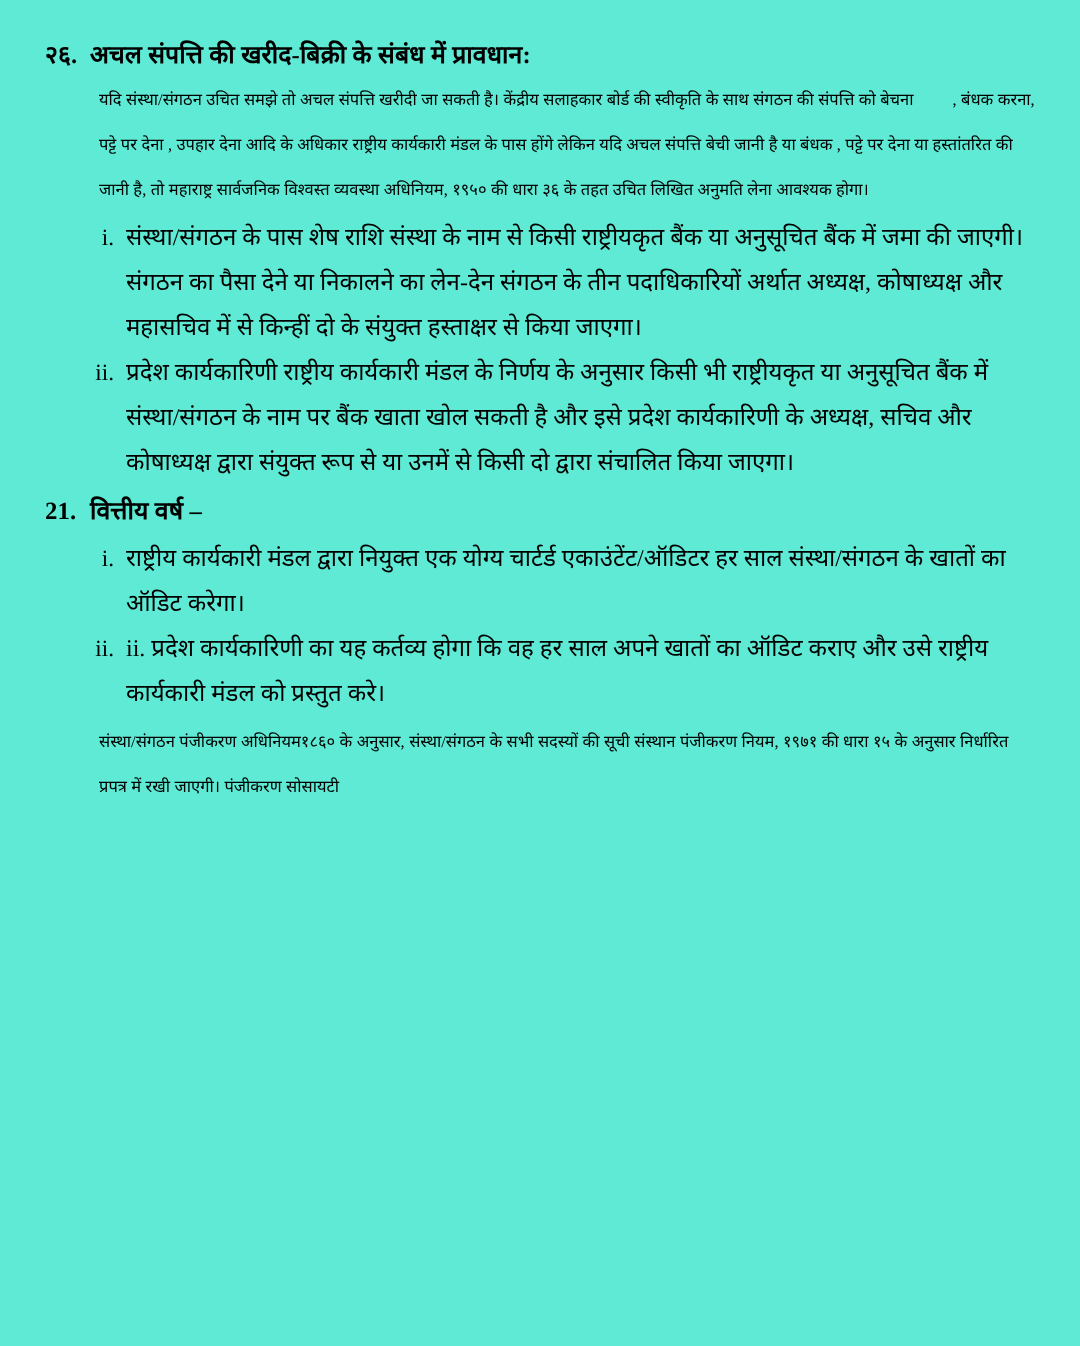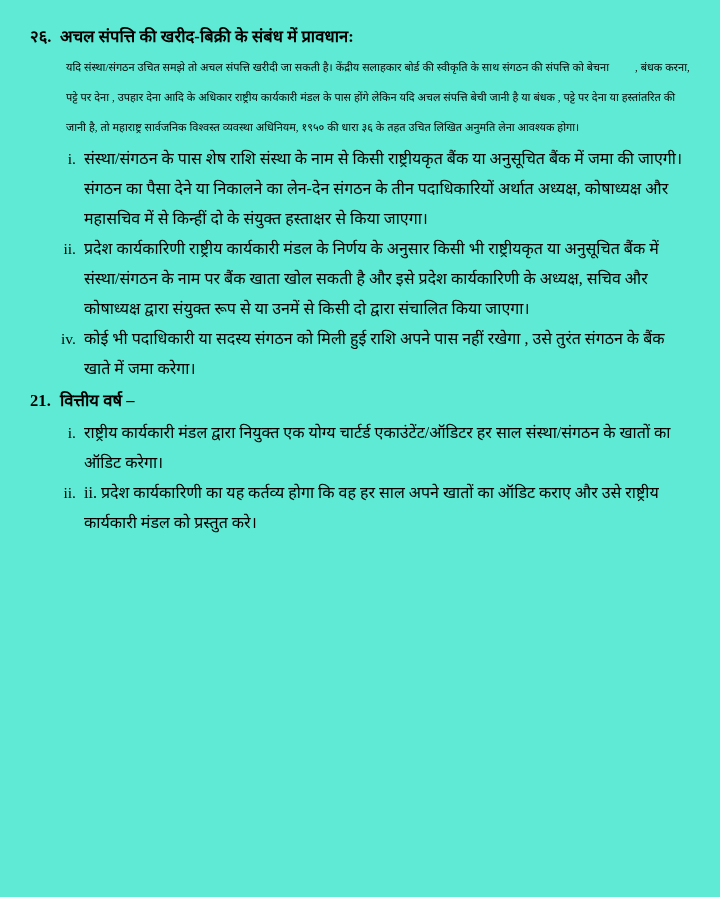--- a/index.html
+++ b/index.html
@@ -105,24 +105,20 @@
     <div class="section">
       <ol class="roman-list">
         <li class="roman-item">
           <span class="roman-marker">i.</span>
           <span class="roman-text">संस्था/संगठन के पास शेष राशि संस्था के नाम से किसी राष्ट्रीयकृत बैंक या अनुसूचित बैंक में जमा की जाएगी। संगठन का पैसा देने या निकालने का लेन-देन संगठन के तीन पदाधिकारियों अर्थात अध्यक्ष, कोषाध्यक्ष और महासचिव में से किन्हीं दो के संयुक्त हस्ताक्षर से किया जाएगा।</span>
         </li>
         <li class="roman-item">
           <span class="roman-marker">ii.</span>
           <span class="roman-text">प्रदेश कार्यकारिणी राष्ट्रीय कार्यकारी मंडल के निर्णय के अनुसार किसी भी राष्ट्रीयकृत या अनुसूचित बैंक में संस्था/संगठन के नाम पर बैंक खाता खोल सकती है और इसे प्रदेश कार्यकारिणी के अध्यक्ष, सचिव और कोषाध्यक्ष द्वारा संयुक्त रूप से या उनमें से किसी दो द्वारा संचालित किया जाएगा।</span>
         </li>
-        <li class="roman-item">
-          <span class="roman-marker">iv.</span>
-          <span class="roman-text">कोई भी पदाधिकारी या सदस्य संगठन को मिली हुई राशि अपने पास नहीं रखेगा , उसे तुरंत संगठन के बैंक खाते में जमा करेगा।</span>
-        </li>
       </ol>
     </div>
 
     <div class="section">
       <div class="section-heading">
         <span class="section-num">21.</span>
         <span class="section-title">वित्तीय वर्ष –</span>
       </div>
     </div>
 
@@ -133,16 +129,17 @@
           <span class="roman-text">राष्ट्रीय कार्यकारी मंडल द्वारा नियुक्त एक योग्य चार्टर्ड एकाउंटेंट/ऑडिटर हर साल संस्था/संगठन के खातों का ऑडिट करेगा।</span>
         </li>
         <li class="roman-item">
           <span class="roman-marker">ii.</span>
           <span class="roman-text">ii. प्रदेश कार्यकारिणी का यह कर्तव्य होगा कि वह हर साल अपने खातों का ऑडिट कराए और उसे राष्ट्रीय कार्यकारी मंडल को प्रस्तुत करे।</span>
         </li>
       </ol>
     </div>
 
     <div class="section">
+      <p class="section-para">संस्था/संगठन पंजीकरण अधिनियम१८६० के अनुसार, संस्था/संगठन के सभी सदस्यों की सूची संस्थान पंजीकरण नियम, १९७१ की धारा १५ के अनुसार निर्धारित प्रपत्र में रखी जाएगी। पंजीकरण सोसायटी</p>
     </div>
 
   </div>
 </div>
 
 </body></html>

